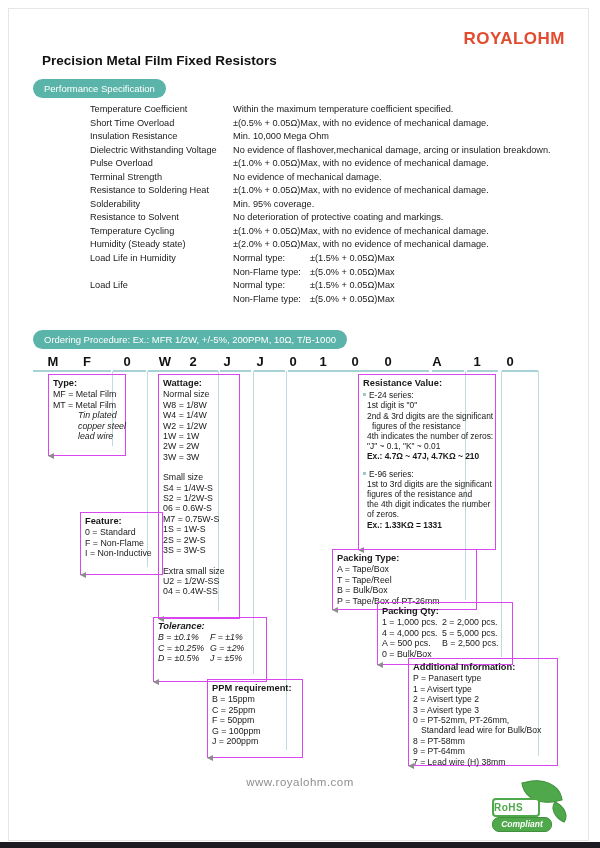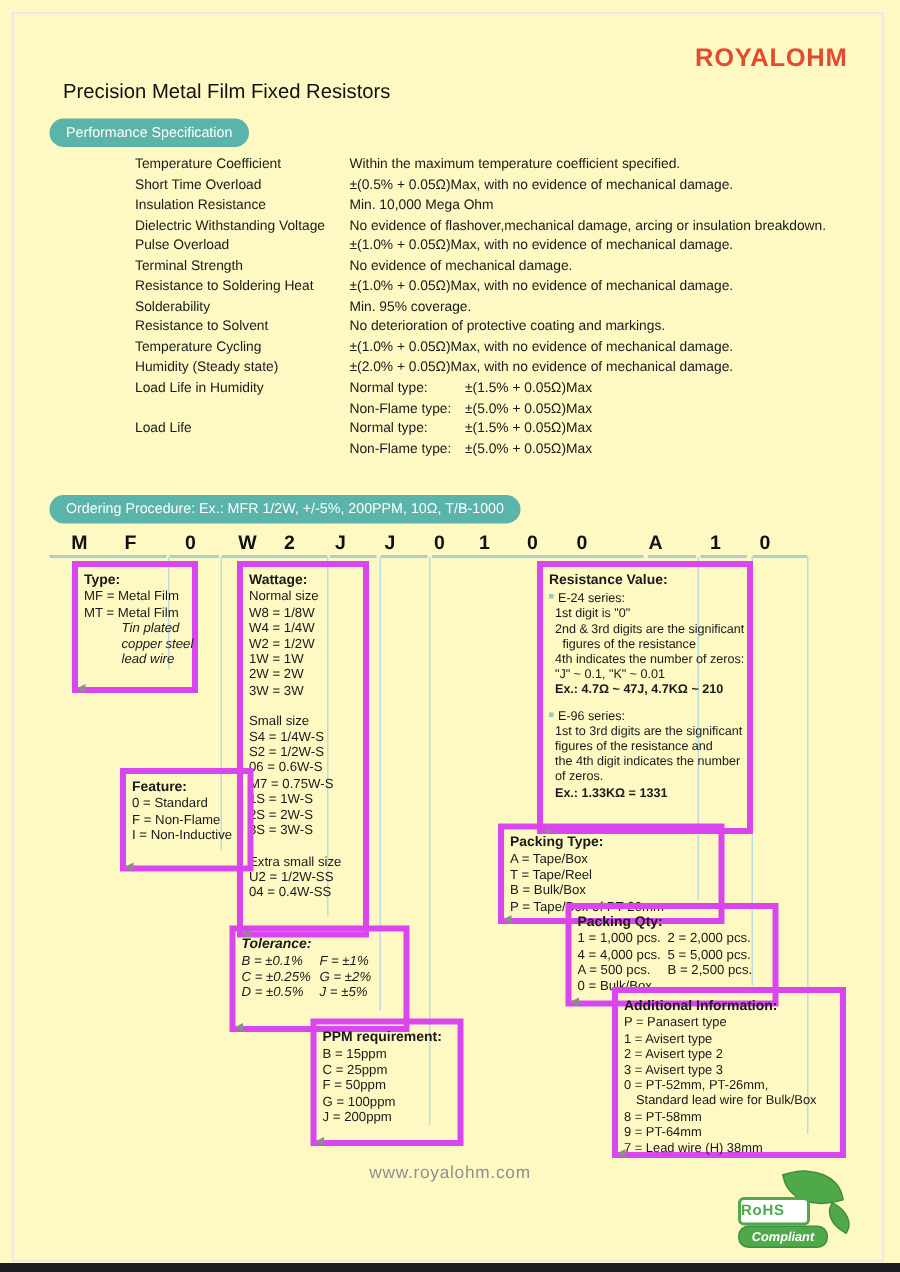--- a/index.html
+++ b/index.html
@@ -1,37 +1,37 @@
 <!DOCTYPE html>
 <html><head>
 <meta charset="utf-8">
 <style>
   html,body{margin:0;padding:0;background:#e8e8e6;}
-  .page{position:relative;width:600px;height:848px;background:#fef9c3;overflow:hidden;
+  .page{position:relative;width:600px;height:848px;background:#ffffff;overflow:hidden;
         font-family:"Liberation Sans","DejaVu Sans",sans-serif;color:#1a1a1a;}
   .page-frame{position:absolute;left:8px;top:8px;width:579px;height:831px;border:1px solid #e6e6e2;pointer-events:none;}
   .logo{position:absolute;top:29px;right:35px;font-size:17px;font-weight:800;color:#e24b2e;letter-spacing:.5px;}
-  .title{position:absolute;left:42px;top:53px;font-size:13.5px;font-weight:normal;color:#111;}
+  .title{position:absolute;left:42px;top:53px;font-size:13.5px;font-weight:bold;color:#111;}
   .pill{position:absolute;background:#5bb4a9;color:#fff;border-radius:10px;font-size:9.5px;
         line-height:19px;padding:0 11px;white-space:nowrap;}
   .pill-perf{left:33px;top:79px;height:19px;}
   .pill-order{left:33px;top:330px;height:19px;}
   
   .spec{position:absolute;left:90px;top:104px;width:500px;font-size:9.2px;}
   .spec-row{position:relative;height:13.55px;white-space:nowrap;}
   .spec-label{position:absolute;left:0;top:0;}
   .spec-value-cell{position:absolute;left:143px;top:0;}
   .spec-type{position:absolute;left:143px;top:0;}
   .spec-val{position:absolute;left:220px;top:0;}
   
   .diagram{position:absolute;left:0;top:0;width:600px;height:848px;}
   .code-letter{position:absolute;transform:translateX(-50%);font-size:13px;font-weight:bold;color:#111;}
   .useg{position:absolute;height:2px;background:#a6d2d6;}
   .vline{position:absolute;width:1px;background:#bedcdf;}
-  .obox{position:absolute;border:4px solid #d946ef;padding:3px 4px;font-size:8.8px;line-height:10.4px;color:#191919;}
+  .obox{position:absolute;border:1px solid #d946ef;padding:3px 4px;font-size:8.8px;line-height:10.4px;color:#191919;}
   .obox-title{font-weight:bold;font-size:9.3px;margin-bottom:1px;white-space:nowrap;}
   .bl{white-space:nowrap;}
   .bl.indent{padding-left:25px;font-style:italic;}
   .bl.ind2{padding-left:8px;}
   .bl.bold{font-weight:bold;}
   .bl.head{margin-top:5px;}
   .gapline{height:5px;}
   .blt{display:inline-block;width:3px;height:3px;background:#9fc6c9;margin-right:3px;vertical-align:2px;}
   .obox-resistance{font-size:8.4px;line-height:10.2px;margin-left:48px;}
   .obox-resistance .bl{padding-left:4px;}

